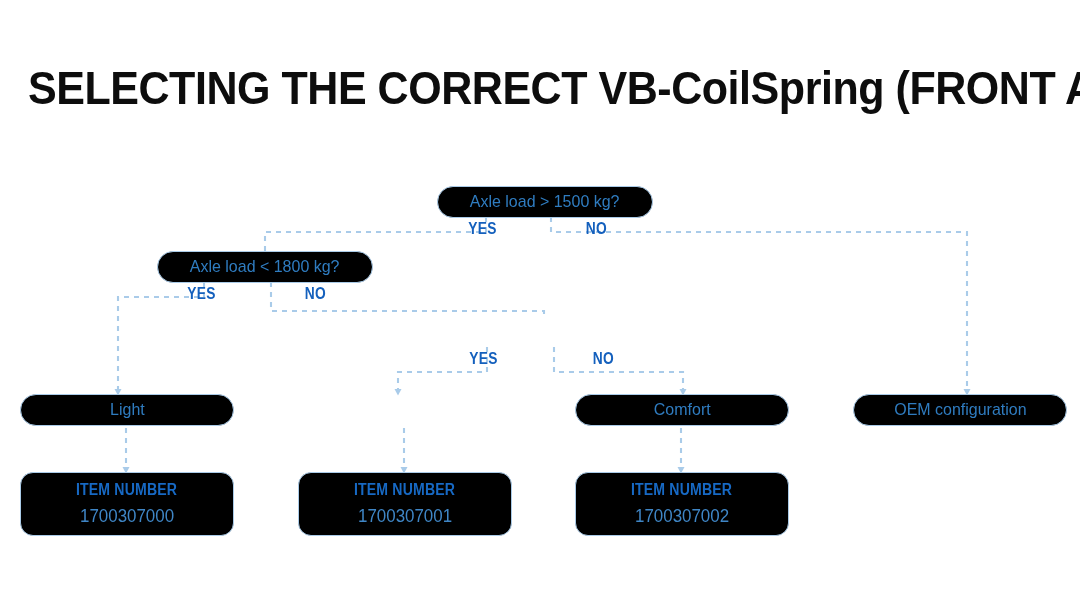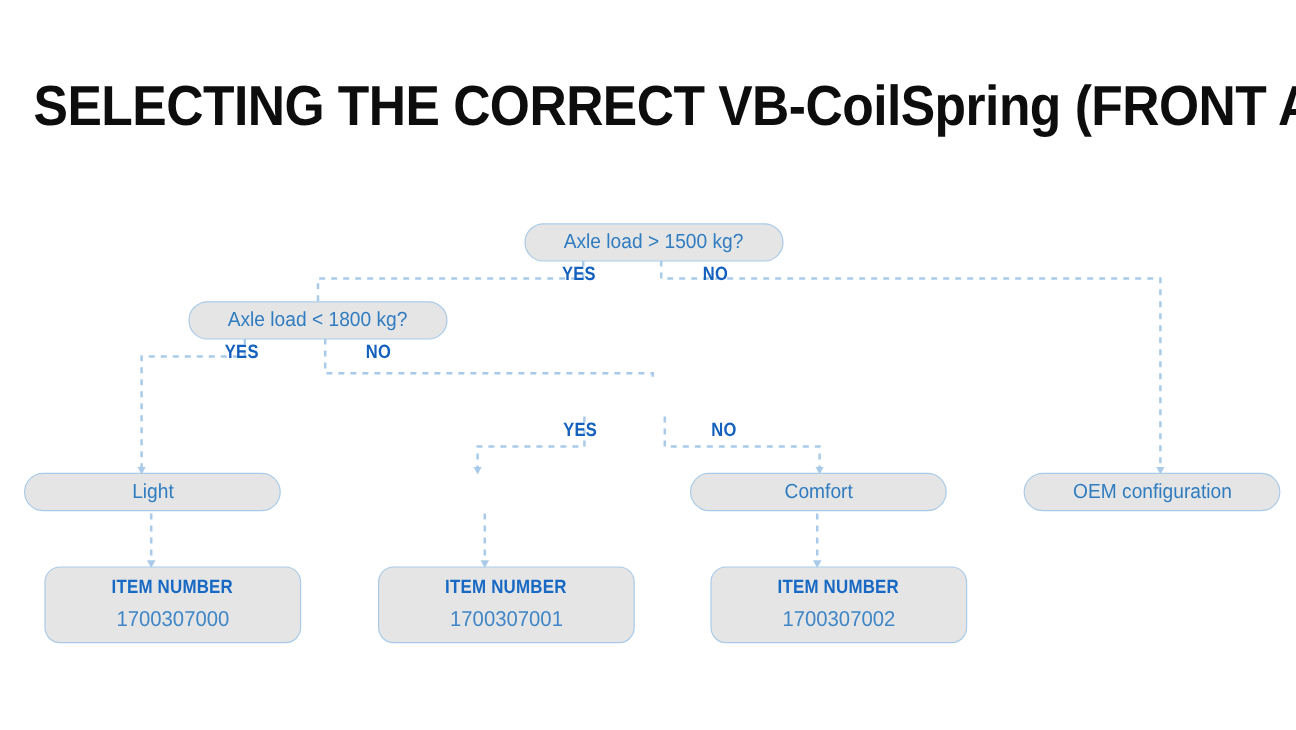--- a/index.html
+++ b/index.html
@@ -45,21 +45,21 @@
     top: 0;
     width: 1080px;
     height: 608px;
     pointer-events: none;
   }
 
   .node {
     position: absolute;
     box-sizing: border-box;
     border: 1.6px solid #aacbe8;
-    background: #e5e5e5;
+    background: #000000;
     display: flex;
     flex-direction: column;
     align-items: center;
     justify-content: center;
     color: #2f7cc0;
   }
 
   .node.pill {
     border-radius: 999px;
   }
@@ -69,21 +69,20 @@
     font-size: 17px;
     line-height: 20px;
     color: #2f7cc0;
     white-space: nowrap;
     transform: scaleX(0.94);
   }
 
   .node.item {
     border-radius: 13px;
     border-width: 1.8px;
-    margin-left: 17px;
   }
 
   .item-heading {
     font-size: 16px;
     font-weight: bold;
     letter-spacing: 0.2px;
     color: #1769c4;
     transform: scaleX(0.88);
     white-space: nowrap;
     margin-bottom: 7px;

